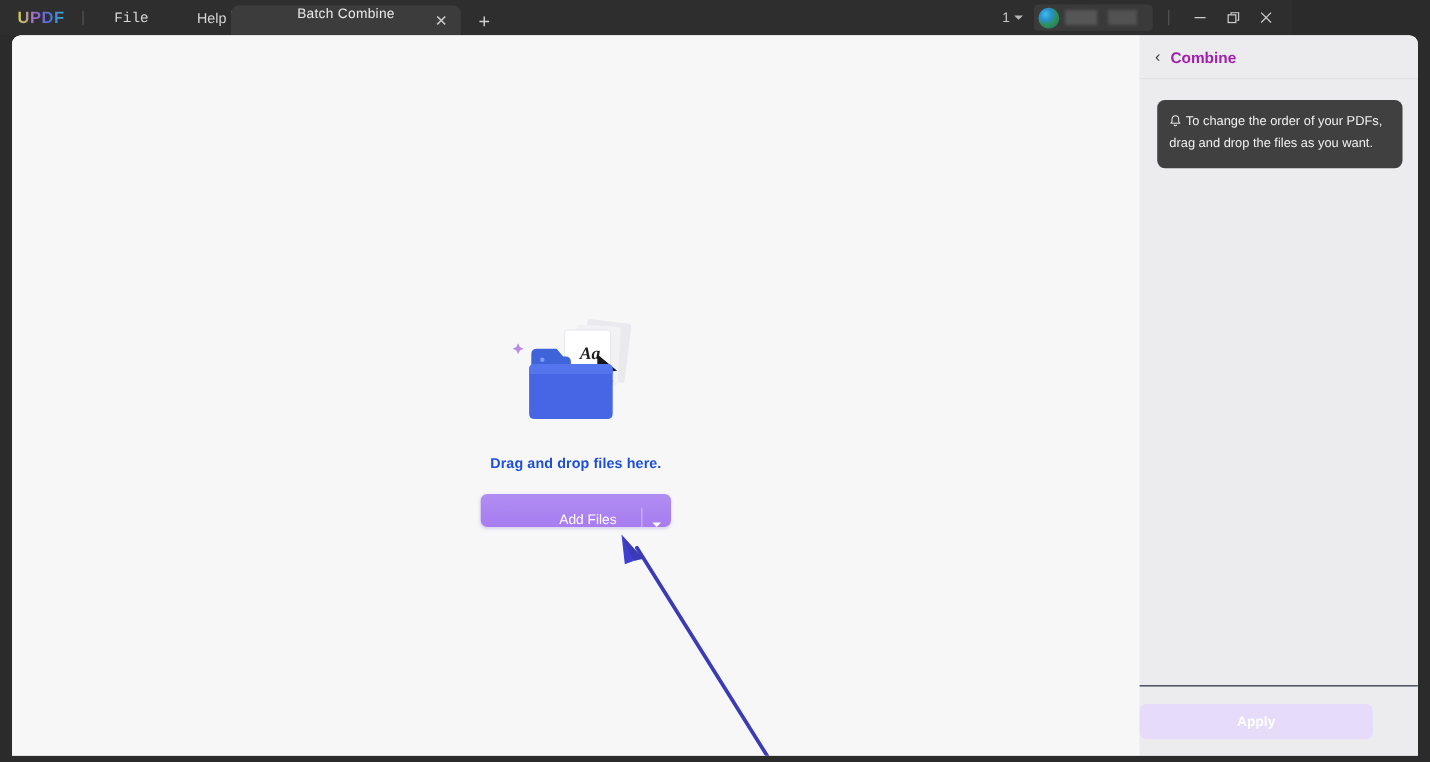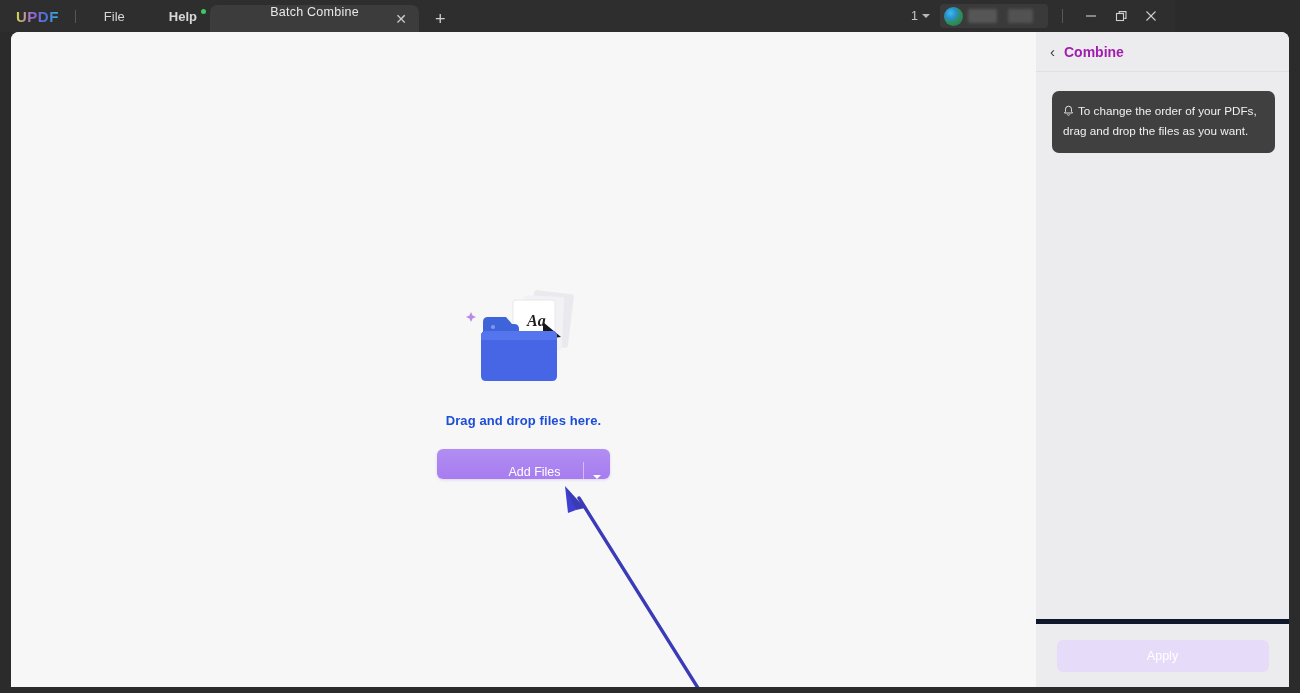--- a/index.html
+++ b/index.html
@@ -47,22 +47,22 @@
     background: #565656;
   }
 
   .menu-item {
     color: #d7d7d7;
     font-size: 13px;
     padding: 5px 10px;
     position: relative;
     cursor: default;
   }
-  .menu-item.file { margin-left: 18px; }
-  .menu-item.help { margin-left: 24px; font-weight: bold; }
+  .menu-item.file { margin-left: 18px; font-family: Liberation Mono, monospace; }
+  .menu-item.help { margin-left: 24px; }
 
   .help-dot {
     position: absolute;
     right: 1px; top: 5px;
     width: 5px; height: 5px;
     border-radius: 50%;
     background: #3ec95f;
   }
 
   
@@ -306,25 +306,26 @@
   .bell {
     display: inline-block;
     vertical-align: -2px;
     margin-right: 4px;
   }
 
   .panel-spacer { flex: 1; }
 
   .panel-foot {
     height: 63px;
-    border-top: 5px solid #0f172a;
-    display: flex;
-    align-items: center;
-    justify-content: center;
+    border-top: 1px solid #0f172a;
+    display: flex;
+    align-items: center;
+    justify-content: flex-start;
     flex: none;
+    font-weight: bold;
   }
   .apply-btn {
     width: 212px; height: 32px;
     background: #e6dcfa;
     border-radius: 6px;
     display: flex;
     align-items: center;
     justify-content: center;
     color: #ffffff;
     font-size: 12.5px;

